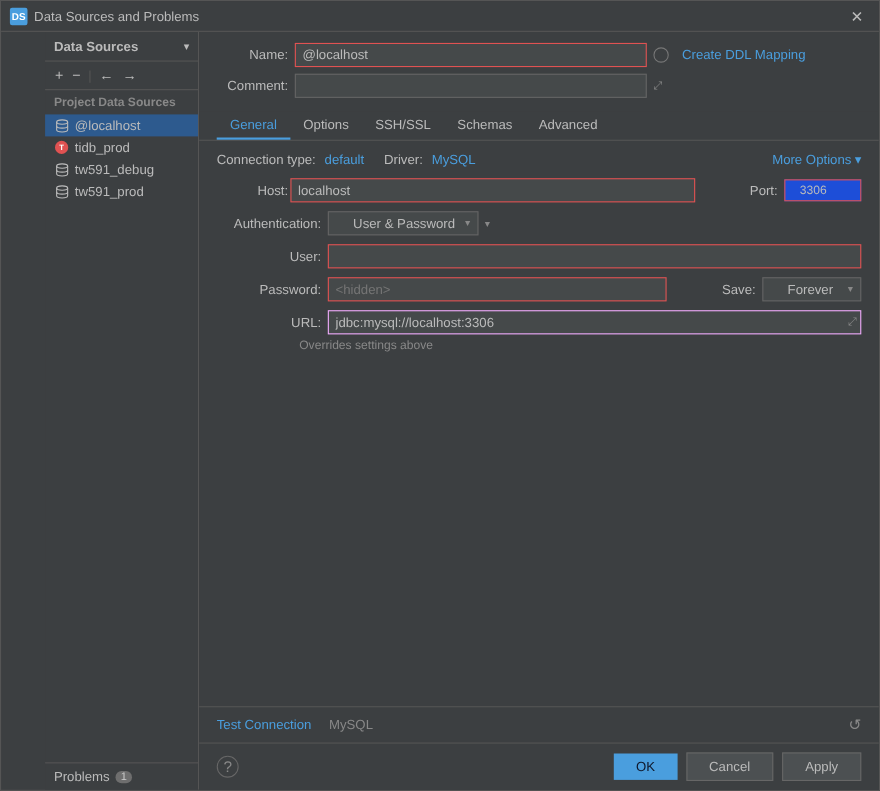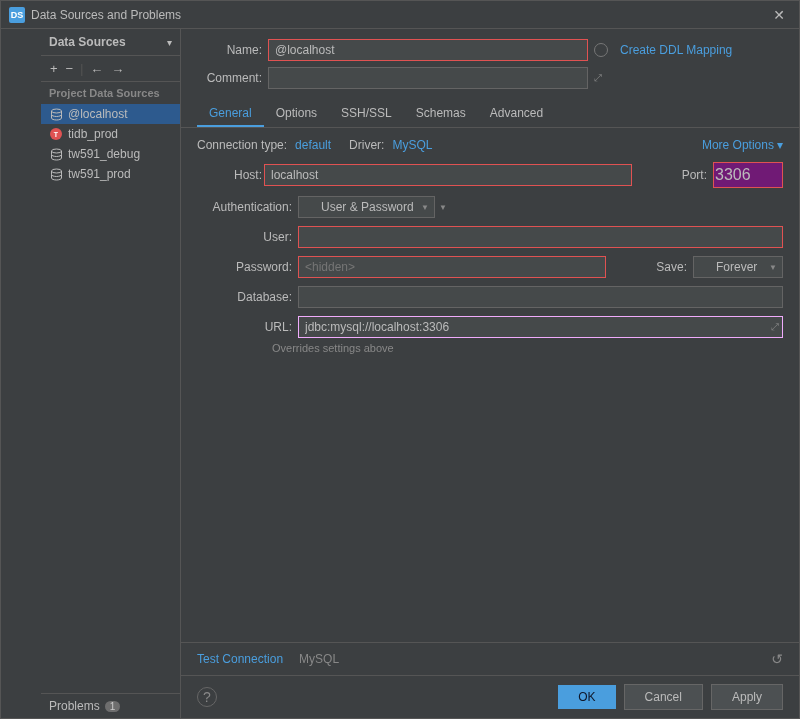--- a/index.html
+++ b/index.html
@@ -54,21 +54,21 @@
     .tab-content { flex: 1; padding: 10px 16px; overflow-y: auto; }
 
     .connection-type-row { display: flex; align-items: center; margin-bottom: 10px; gap: 8px; }
     .conn-label { color: #bbbbbb; font-size: 12px; }
     .conn-value { color: #4a9ede; font-size: 12px; cursor: pointer; }
     .more-options-link { color: #4a9ede; font-size: 12px; cursor: pointer; margin-left: auto; display: flex; align-items: center; gap: 3px; }
 
     .host-port-row { display: flex; align-items: center; gap: 10px; margin-bottom: 8px; }
     .host-section { display: flex; align-items: center; gap: 2px; flex: 1; }
     .port-section { display: flex; align-items: center; gap: 6px; flex-shrink: 0; }
-    .port-input { background: #701a75; border: 1px solid #e05252; color: #bbbbbb; padding: 3px 1px; font-size: 16px; width: 70px; outline: none; }
+    .port-input { background: #1d4ed8; border: 1px solid #e05252; color: #bbbbbb; padding: 3px 13px; font-size: 11px; width: 70px; outline: none; }
 
     .auth-row { display: flex; align-items: center; gap: 6px; margin-bottom: 8px; }
     .select-input { background: #45494a; border: 1px solid #646464; color: #bbbbbb; padding: 3px 22px; font-size: 12px; outline: none; appearance: none; cursor: pointer; }
     .select-wrapper { position: relative; display: inline-block; }
     .select-wrapper::after { content: '▼'; position: absolute; right: 6px; top: 50%; transform: translateY(-50%); font-size: 8px; color: #888; pointer-events: none; }
     .select-wrapper select { padding-right: 20px; }
 
     .user-row { display: flex; align-items: center; gap: 6px; margin-bottom: 8px; }
     .password-row { display: flex; align-items: center; gap: 6px; margin-bottom: 8px; }
     .save-section { display: flex; align-items: center; gap: 6px; margin-left: 10px; flex-shrink: 0; }
@@ -253,24 +253,20 @@
             <div class="select-wrapper">
               <select class="select-input" style="width:90px;">
                 <option>Forever</option>
                 <option>Until restart</option>
                 <option>Never</option>
               </select>
             </div>
           </div>
         </div>
 
-        <div class="database-row">
-          <span class="form-label" style="min-width:95px; text-align:right;">Database:</span>
-          <input class="form-input" type="text" style="flex: 1 1 0%;" value="">
-        </div>
 
         <div class="url-row">
           <span class="form-label" style="min-width:95px; text-align:right;">URL:</span>
           <div class="url-input-wrapper">
             <input class="url-input" type="text" value="jdbc:mysql://localhost:3306" style="">
             <span class="url-expand">⤢</span>
           </div>
         </div>
         <div class="url-hint">Overrides settings above</div>
 

